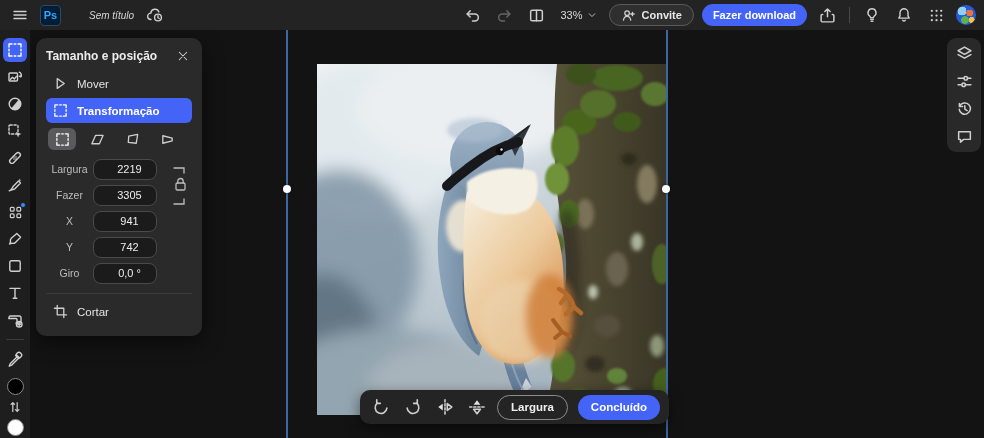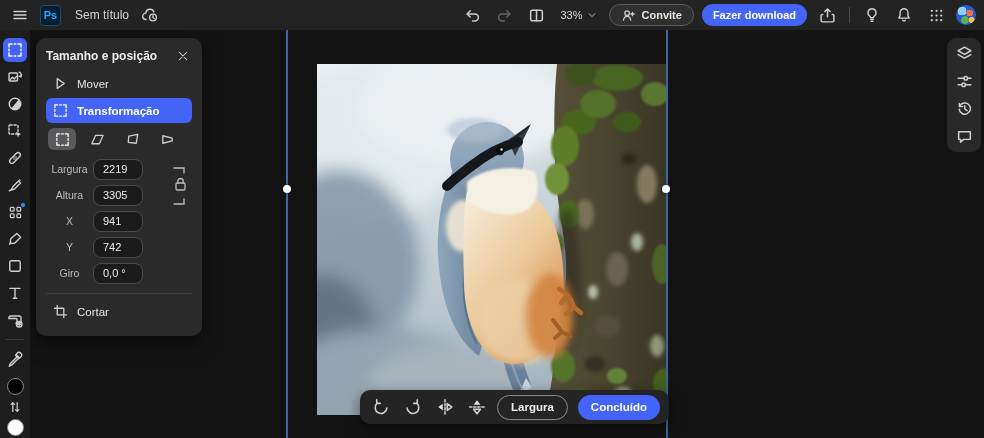--- a/index.html
+++ b/index.html
@@ -9,21 +9,21 @@
   .ic { stroke:#cfcfcf; fill:none; stroke-width:1.4; stroke-linecap:round; stroke-linejoin:round; }
 
   
   .topbar { height:30px; background:#232324; display:flex; align-items:center;
     justify-content:space-between; padding:0 8px; position:relative; z-index:30; }
   .tb-group { display:flex; align-items:center; gap:8px; }
   .tb-btn { display:flex; align-items:center; justify-content:center; width:24px; height:24px;
     border-radius:4px; cursor:pointer; }
   .ps-logo { width:21px; height:21px; background:#001e36; border:1px solid #2a4a66; border-radius:4px;
     color:#31a8ff; font-weight:bold; font-size:11px; display:flex; align-items:center; justify-content:center; }
-  .doc-title { color:#d6d6d6; font-size:12px; margin-left:6px; }
+  .doc-title { color:#d6d6d6; font-size:10px; margin-left:20px;font-style:italic; }
   .zoom-ctl { display:flex; align-items:center; gap:4px; color:#d9d9d9; font-size:11px;
     padding:0 4px; cursor:pointer; }
   .pill { height:22px; border-radius:12px; display:flex; align-items:center; gap:6px;
     padding:8px 11px; font-size:11px; font-weight:bold; cursor:pointer; }
   .pill.invite { background:#2f2f30; border:1px solid #5a5a5b; color:#e8e8e8; }
   .pill.download { background:#4364f6; color:#fff; border:none; }
   .tb-divider { width:1px; height:16px; background:#4a4a4b; margin:0 2px; }
   .avatar { width:20px; height:20px; border-radius:50%; cursor:pointer;
     background:
       radial-gradient(circle at 30% 30%, #8fd0f7 0 22%, transparent 23%),
@@ -69,23 +69,23 @@
   .menu-row.selected { background:#4364f6; color:#fff; font-weight:bold; }
   .menu-row.selected .ic { stroke:#fff; }
   .mode-row { display:flex; align-items:center; gap:7px; margin:5px 0 6px 2px; }
   .mode-btn { width:28px; height:22px; border-radius:6px; display:flex; align-items:center;
     justify-content:center; cursor:pointer; }
   .mode-btn.selected { background:#5a5a5c; }
   .mode-btn.selected .ic { stroke:#fff; }
   .fields { position:relative; padding-right:22px; }
   .field-row { display:flex; align-items:center; height:26px; }
   .field-label { width:47px; font-size:10.5px; color:#bdbdbd;text-align:center; }
-  .field-input { width:50px; height:21px; background:#1b1b1c; border:1px solid #4a4a4c;
+  .field-input { width:64px; height:21px; background:#1b1b1c; border:1px solid #4a4a4c;
     border-radius:8px; color:#ececec; font-size:11px; padding:0 0 0 9px;
-    font-family:"Liberation Sans", sans-serif; outline:none; }
+    font-family:"Liberation Sans", sans-serif; outline:none;text-align:center; }
   .link-group { position:absolute; right:0; top:4px; width:20px; height:44px; }
   .sp-divider { height:1px; background:#3c3c3d; margin:7px 0 5px; }
 
   
   .action-bar { position:absolute; left:330px; top:360px; height:34px; background:#242425;
     border-radius:10px; display:flex; align-items:center; gap:8px; padding:0 9px; z-index:15;
     box-shadow:0 4px 14px rgba(0,0,0,.5); }
   .ab-btn { width:24px; height:24px; display:flex; align-items:center; justify-content:center;
     cursor:pointer; }
   .ab-pill { height:25px; border-radius:13px; display:flex; align-items:center; padding:0 13px;
@@ -436,21 +436,21 @@
               <path d="M3 4l10 2.6v2.8L3 12z"></path>
             </svg>
         </div>
       </div>
       <div class="fields">
         <div class="field-row">
           <span class="field-label">Largura</span>
           <input class="field-input" value="2219" style="">
         </div>
         <div class="field-row">
-          <span class="field-label">Altura</span>
+          <span class="field-label">Fazer</span>
           <input class="field-input" value="3305" style="">
         </div>
         <div class="link-group">
           <svg width="20" height="52" viewBox="0 0 20 52" fill="none" stroke="#bdbdbd" stroke-width="1.3" stroke-linecap="round">
             <path d="M2 8h10v5"></path>
             <path d="M2 44h10v-5"></path>
             <g>
               <rect x="4" y="23" width="9" height="7" rx="1.3"></rect>
               <path d="M5.8 23v-1.8a2.7 2.7 0 015.4 0V23"></path>
             </g>

